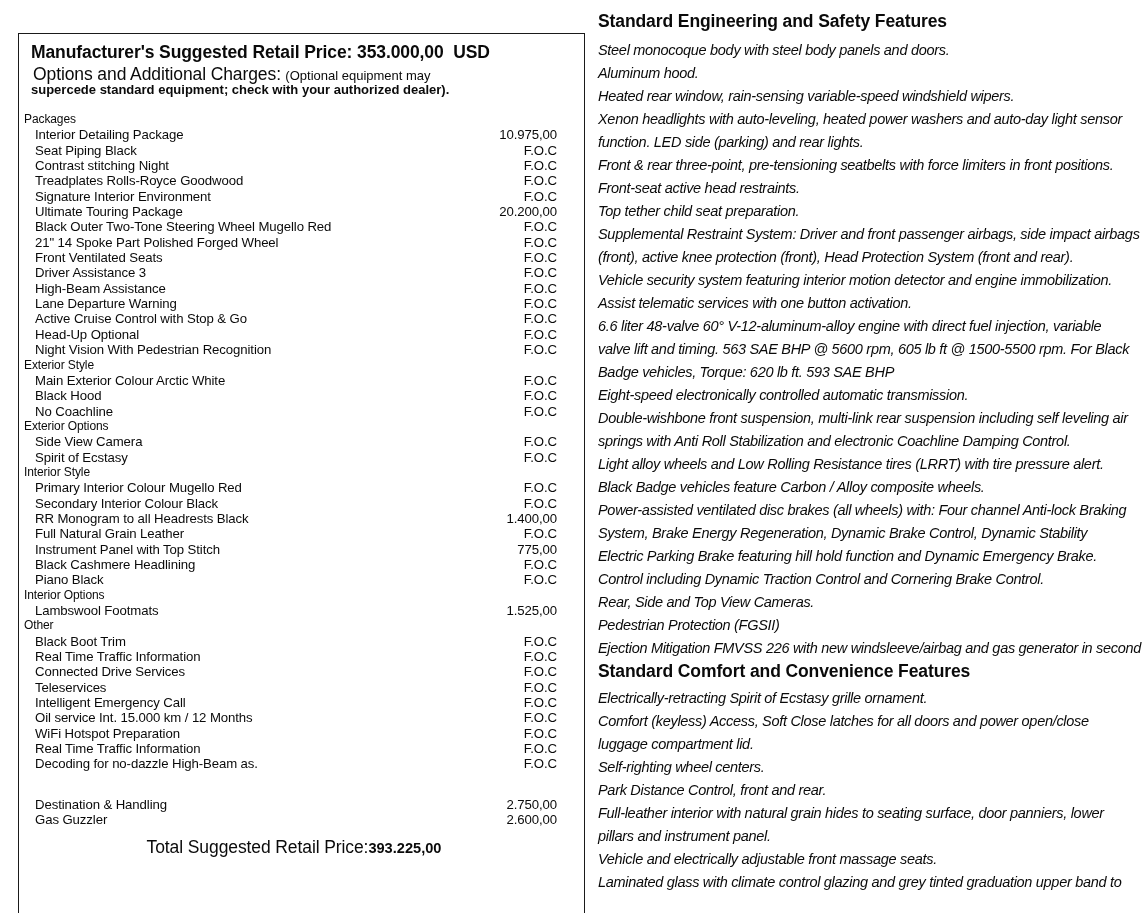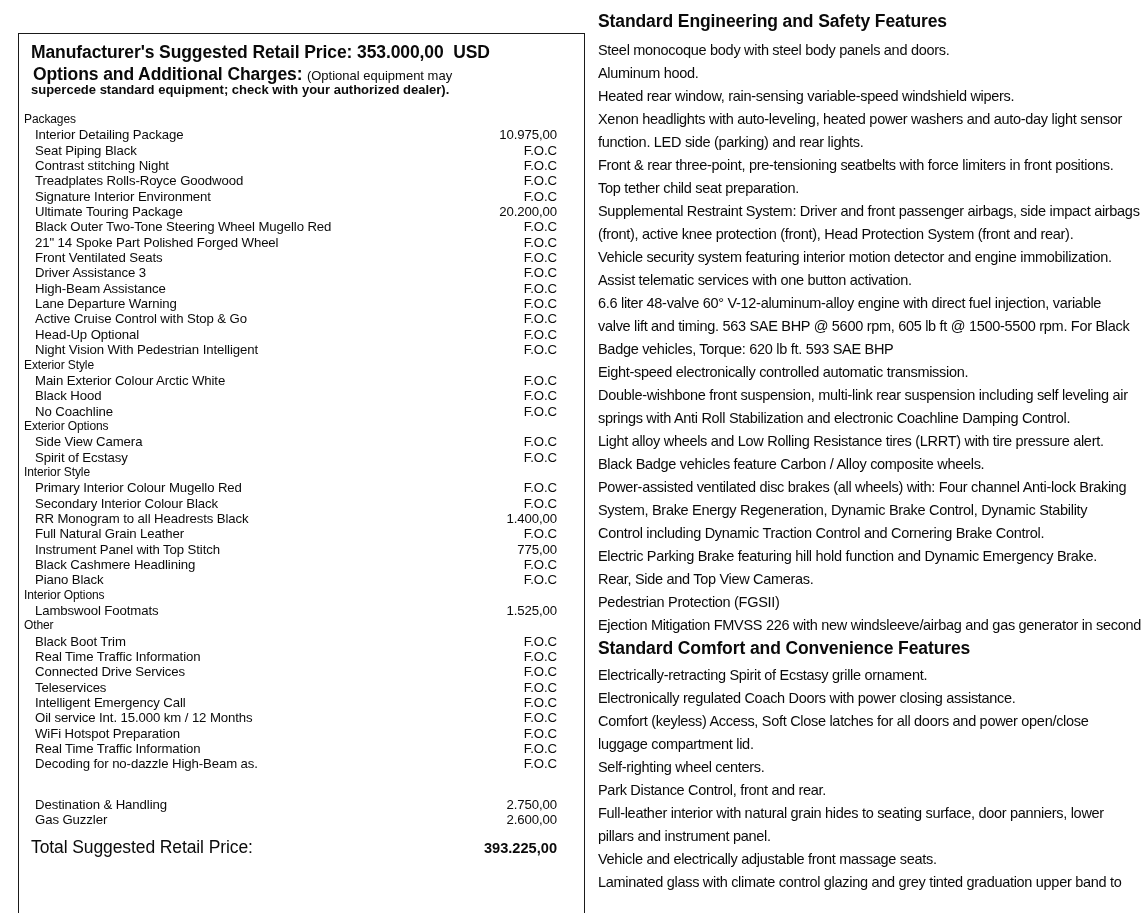--- a/index.html
+++ b/index.html
@@ -12,55 +12,56 @@
   
   .left-box{
     position:absolute;left:18px;top:33px;width:567px;height:895px;
     border:1.5px solid #1a1a1a;box-sizing:border-box;background:#fff;
   }
   .msrp-title{
     padding:8px 12px 0 12px;font-size:17.5px;font-weight:700;
     white-space:pre;letter-spacing:-0.1px;
   }
   .subtitle-row{padding:1px 12px 0 14px;}
-  .subtitle-bold{font-size:17.5px;font-weight:700;letter-spacing:-0.1px;}
+  .subtitle-bold{font-size:17.5px;font-weight:400;letter-spacing:-0.1px;}
   .subtitle-note{font-size:13px;}
   .subtitle-note2{padding:0 12px 0 12px;font-size:13px;margin-top:-3px;font-weight:bold;}
 
   .options-list{margin-top:15px;}
   .group-name{
     padding-left:5px;font-size:12px;line-height:15.35px;
     letter-spacing:-0.1px;white-space:nowrap;
   }
   .item-row{
     display:flex;justify-content:space-between;align-items:baseline;
     padding-left:16px;padding-right:27px;
     font-size:13.2px;line-height:15.35px;letter-spacing:-0.1px;
   }
   .item-label{white-space:nowrap;}
   .item-price{white-space:nowrap;}
 
   .charges-list{margin-top:25px;}
   .total-row{
-    display:flex;justify-content:space-between;align-items:baseline;
+    display:flex;justify-content:center;align-items:baseline;
     margin-top:10px;padding-left:12px;padding-right:27px;
   }
   .total-label{font-size:17.5px;letter-spacing:-0.1px;}
   .total-price{font-size:14.6px;font-weight:700;}
 
   
   .right-col{position:absolute;left:598px;top:8px;width:548px;}
   .section-heading{
     font-size:17.5px;font-weight:700;line-height:21px;
     margin:3px 0 7px 0;letter-spacing:-0.1px;white-space:nowrap;
   }
   .section-heading.second{margin-top:1px;margin-bottom:5px;}
   .feature-line{
     font-size:14.5px;line-height:23px;letter-spacing:-0.3px;
     white-space:nowrap;
+    font-style:italic;
   }
 </style>
 </head>
 <body>
 
 <div class="page">
 
   <div class="left-box">
     <div class="msrp-title">Manufacturer's Suggested Retail Price: 353.000,00  USD</div>
 
@@ -122,21 +123,21 @@
         </div>
         <div class="item-row">
           <span class="item-label">Active Cruise Control with Stop &amp; Go</span>
           <span class="item-price">F.O.C</span>
         </div>
         <div class="item-row">
           <span class="item-label">Head-Up Optional</span>
           <span class="item-price">F.O.C</span>
         </div>
         <div class="item-row">
-          <span class="item-label">Night Vision With Pedestrian Intelligent</span>
+          <span class="item-label">Night Vision With Pedestrian Recognition</span>
           <span class="item-price">F.O.C</span>
         </div>
         <div class="group-name">Exterior Style</div>
         <div class="item-row">
           <span class="item-label">Main Exterior Colour Arctic White</span>
           <span class="item-price">F.O.C</span>
         </div>
         <div class="item-row">
           <span class="item-label">Black Hood</span>
           <span class="item-price">F.O.C</span>
@@ -245,43 +246,43 @@
   </div>
 
   <div class="right-col" id="features-panel">
       <div class="section-heading">Standard Engineering and Safety Features</div>
       <div class="feature-line">Steel monocoque body with steel body panels and doors.</div>
       <div class="feature-line">Aluminum hood.</div>
       <div class="feature-line">Heated rear window, rain-sensing variable-speed windshield wipers.</div>
       <div class="feature-line">Xenon headlights with auto-leveling, heated power washers and auto-day light sensor</div>
       <div class="feature-line">function. LED side (parking) and rear lights.</div>
       <div class="feature-line">Front &amp; rear three-point, pre-tensioning seatbelts with force limiters in front positions.</div>
+      <div class="feature-line">Front-seat active head restraints.</div>
       <div class="feature-line">Top tether child seat preparation.</div>
       <div class="feature-line">Supplemental Restraint System: Driver and front passenger airbags, side impact airbags</div>
       <div class="feature-line">(front), active knee protection (front), Head Protection System (front and rear).</div>
       <div class="feature-line">Vehicle security system featuring interior motion detector and engine immobilization.</div>
       <div class="feature-line">Assist telematic services with one button activation.</div>
       <div class="feature-line">6.6 liter 48-valve 60° V-12-aluminum-alloy engine with direct fuel injection, variable</div>
       <div class="feature-line">valve lift and timing. 563 SAE BHP @ 5600 rpm, 605 lb ft @ 1500-5500 rpm. For Black</div>
       <div class="feature-line">Badge vehicles, Torque: 620 lb ft. 593 SAE BHP</div>
       <div class="feature-line">Eight-speed electronically controlled automatic transmission.</div>
       <div class="feature-line">Double-wishbone front suspension, multi-link rear suspension including self leveling air</div>
       <div class="feature-line">springs with Anti Roll Stabilization and electronic Coachline Damping Control.</div>
       <div class="feature-line">Light alloy wheels and Low Rolling Resistance tires (LRRT) with tire pressure alert.</div>
       <div class="feature-line">Black Badge vehicles feature Carbon / Alloy composite wheels.</div>
       <div class="feature-line">Power-assisted ventilated disc brakes (all wheels) with: Four channel Anti-lock Braking</div>
       <div class="feature-line">System, Brake Energy Regeneration, Dynamic Brake Control, Dynamic Stability</div>
+      <div class="feature-line">Electric Parking Brake featuring hill hold function and Dynamic Emergency Brake.</div>
       <div class="feature-line">Control including Dynamic Traction Control and Cornering Brake Control.</div>
-      <div class="feature-line">Electric Parking Brake featuring hill hold function and Dynamic Emergency Brake.</div>
       <div class="feature-line">Rear, Side and Top View Cameras.</div>
       <div class="feature-line">Pedestrian Protection (FGSII)</div>
       <div class="feature-line">Ejection Mitigation FMVSS 226 with new windsleeve/airbag and gas generator in second</div>
       <div class="section-heading second">Standard Comfort and Convenience Features</div>
       <div class="feature-line">Electrically-retracting Spirit of Ecstasy grille ornament.</div>
-      <div class="feature-line">Electronically regulated Coach Doors with power closing assistance.</div>
       <div class="feature-line">Comfort (keyless) Access, Soft Close latches for all doors and power open/close</div>
       <div class="feature-line">luggage compartment lid.</div>
       <div class="feature-line">Self-righting wheel centers.</div>
       <div class="feature-line">Park Distance Control, front and rear.</div>
       <div class="feature-line">Full-leather interior with natural grain hides to seating surface, door panniers, lower</div>
       <div class="feature-line">pillars and instrument panel.</div>
       <div class="feature-line">Vehicle and electrically adjustable front massage seats.</div>
       <div class="feature-line">Laminated glass with climate control glazing and grey tinted graduation upper band to</div>
     </div>
 

